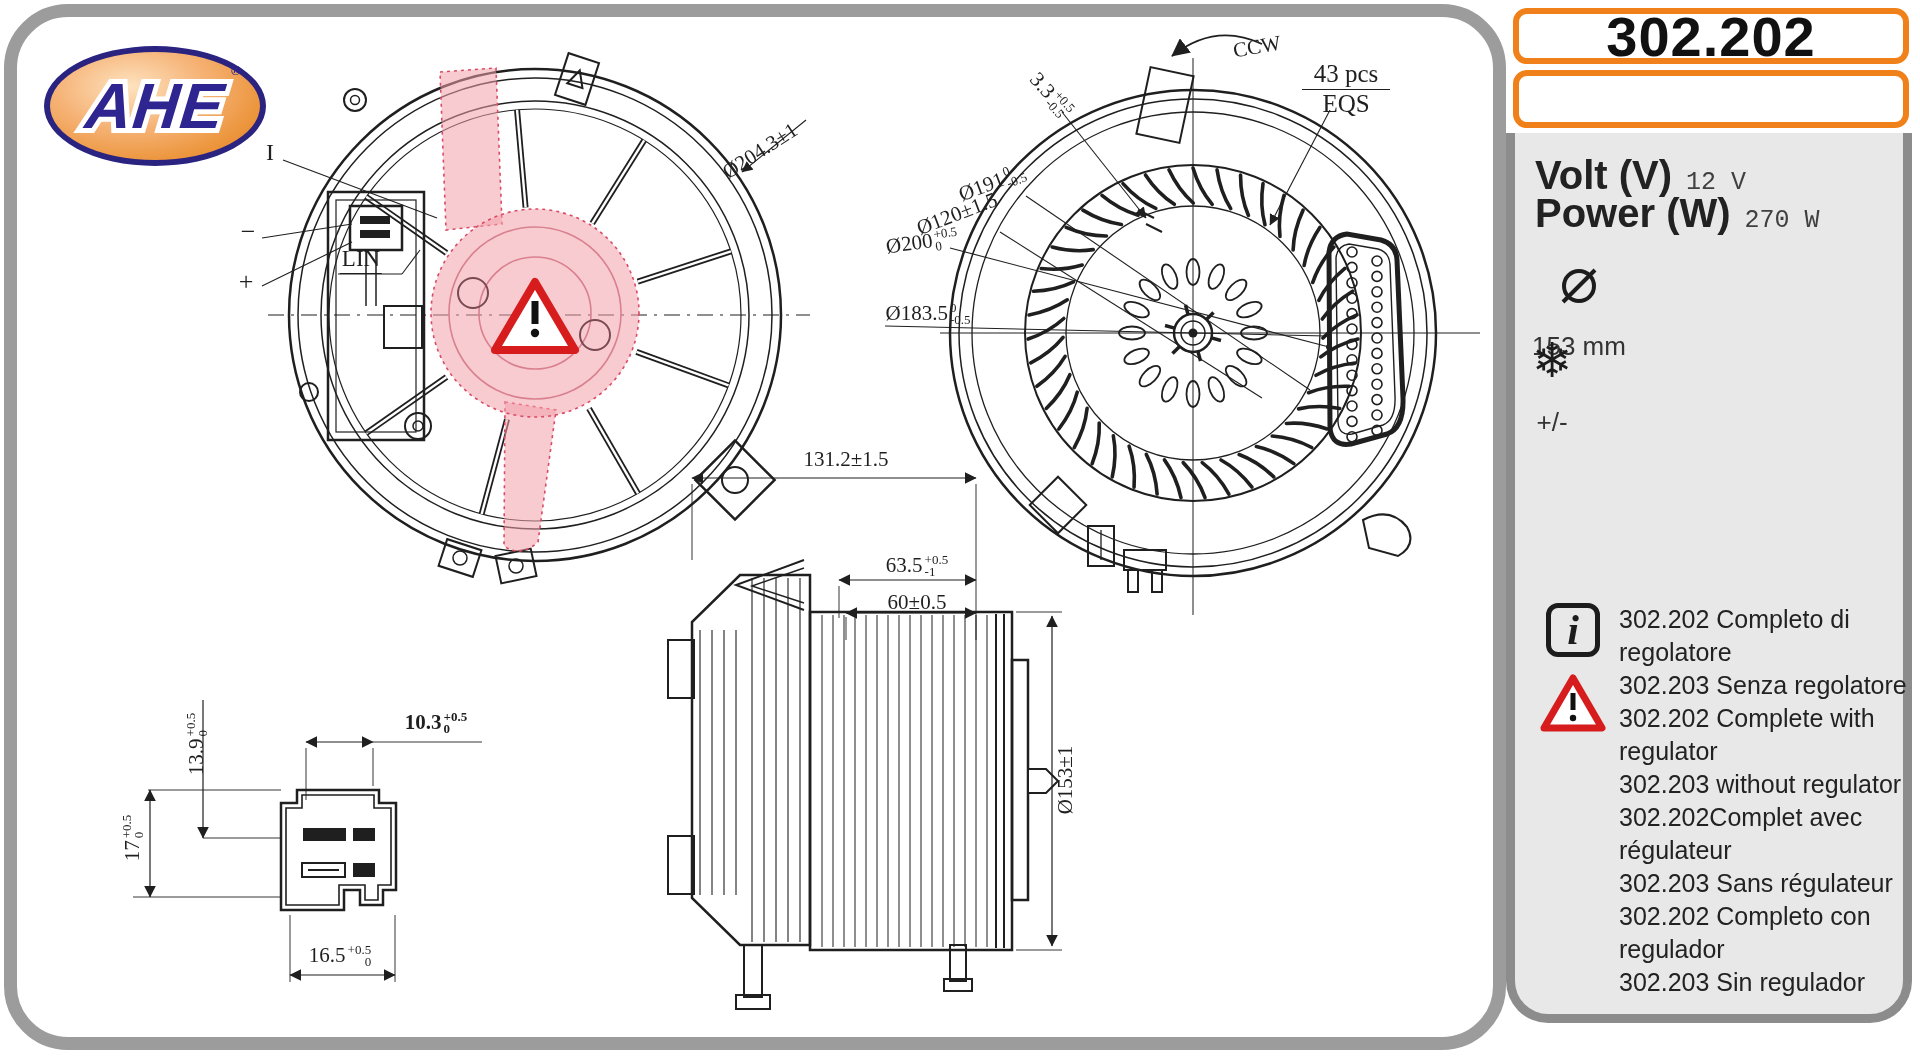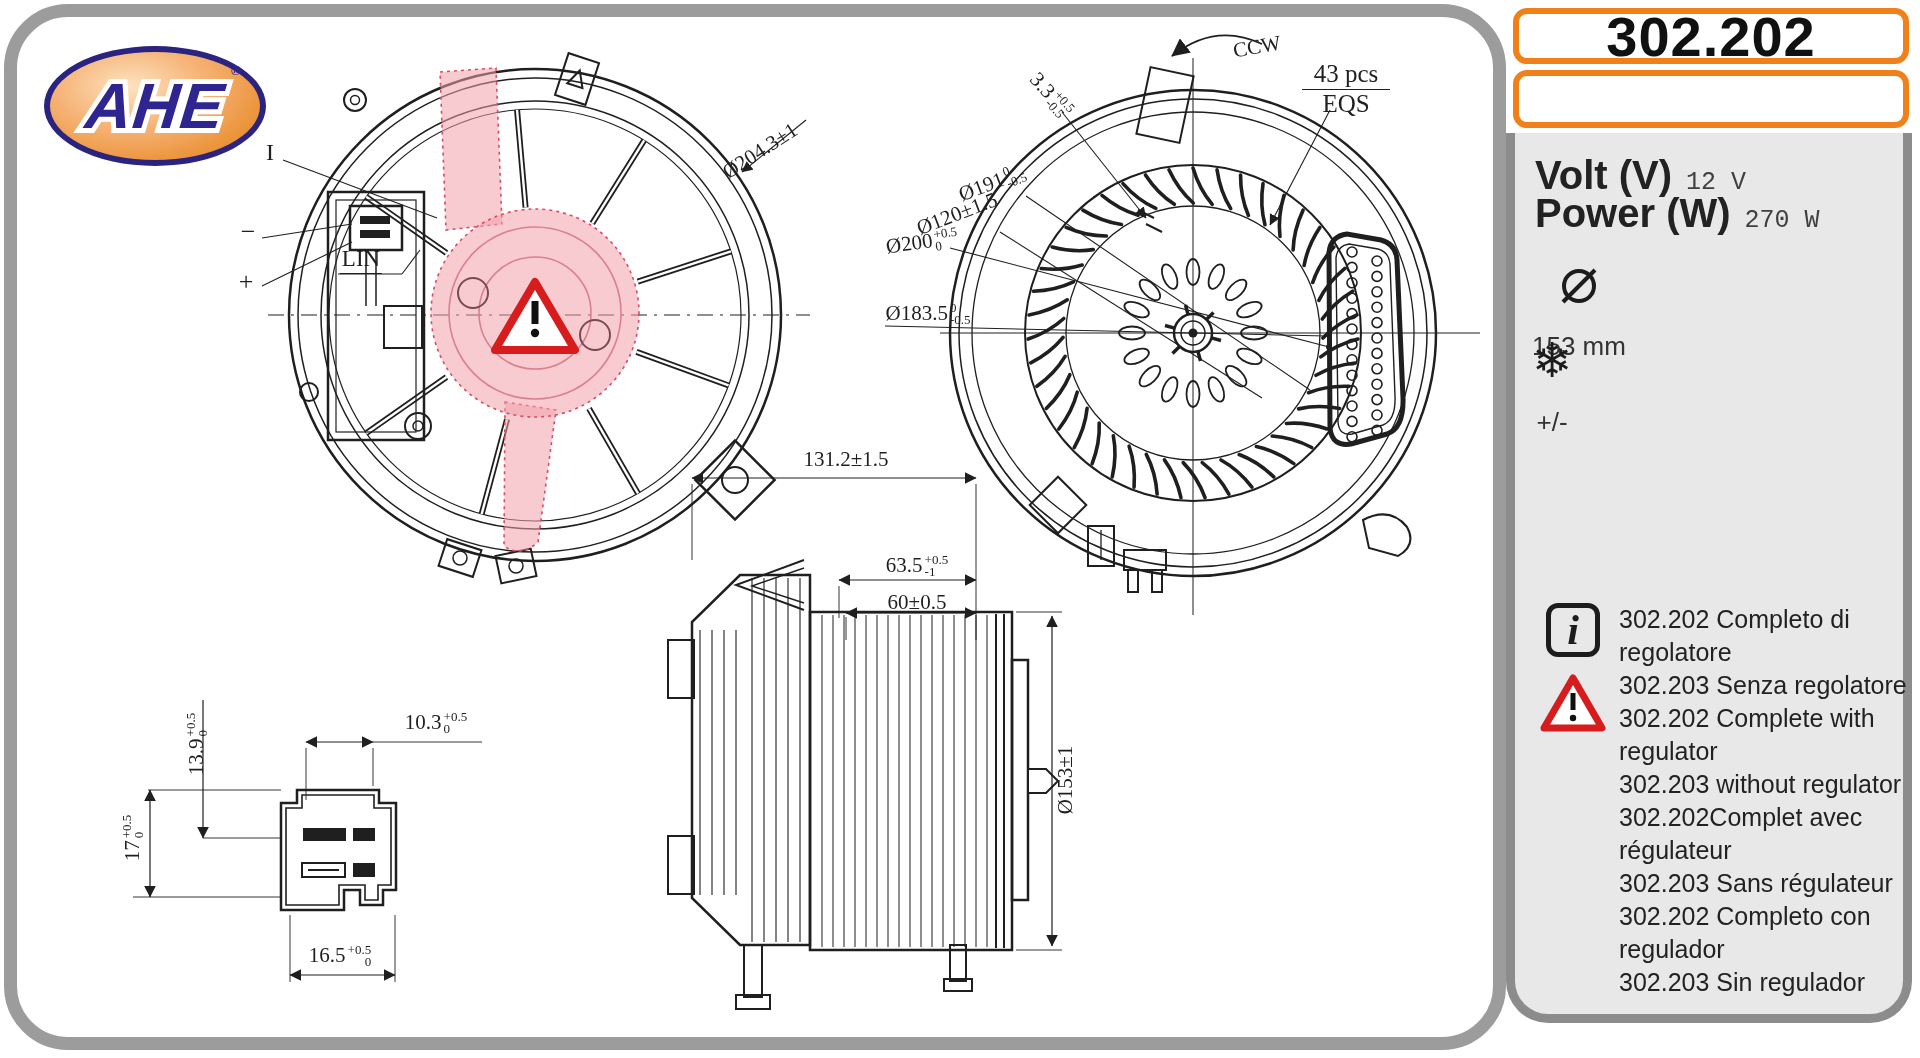--- a/index.html
+++ b/index.html
@@ -448,21 +448,21 @@
       <div class="dim" style="left: 1065px; top: 780px; transform: translate(-50%, -50%) rotate(-90deg);">
         <span>Ø153±1</span>
       </div>
       <div class="dim" style="left: 196px; top: 744px; transform: translate(-50%, -50%) rotate(-90deg);">
         <span>13.9</span>
         <span class="tol">
           <span>+0.5</span>
           <span>0</span>
         </span>
       </div>
-      <div class="dim" style="left: 436px; top: 722px; transform: translate(-50%, -50%);">
+      <div class="dim" style="left: 436px; top: 722px; transform: translate(-50%, -50%); font-weight: bold;">
         <span>10.3</span>
         <span class="tol">
           <span>+0.5</span>
           <span>0</span>
         </span>
       </div>
       <div class="dim" style="left: 132px; top: 838px; transform: translate(-50%, -50%) rotate(-90deg);">
         <span>17</span>
         <span class="tol">
           <span>+0.5</span>

